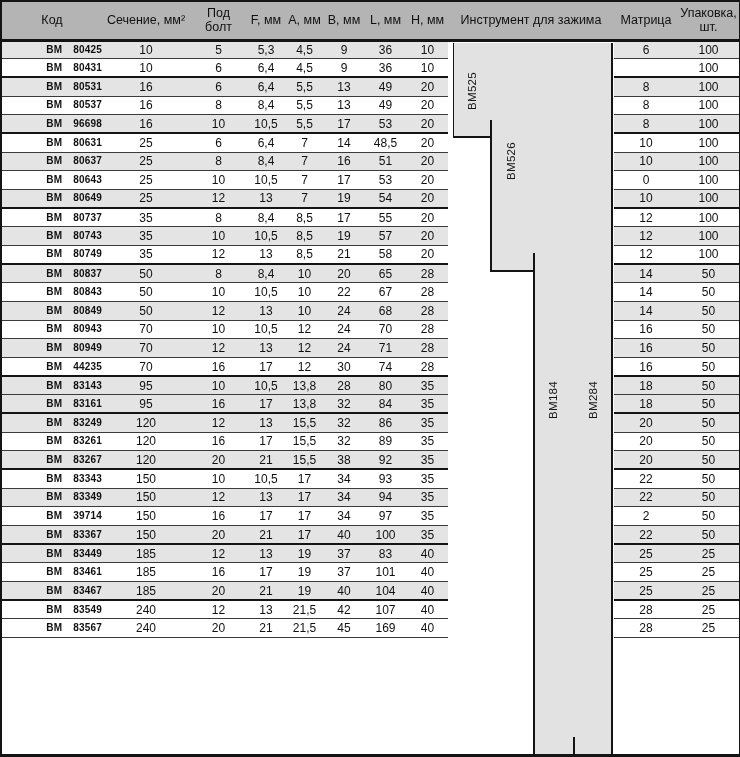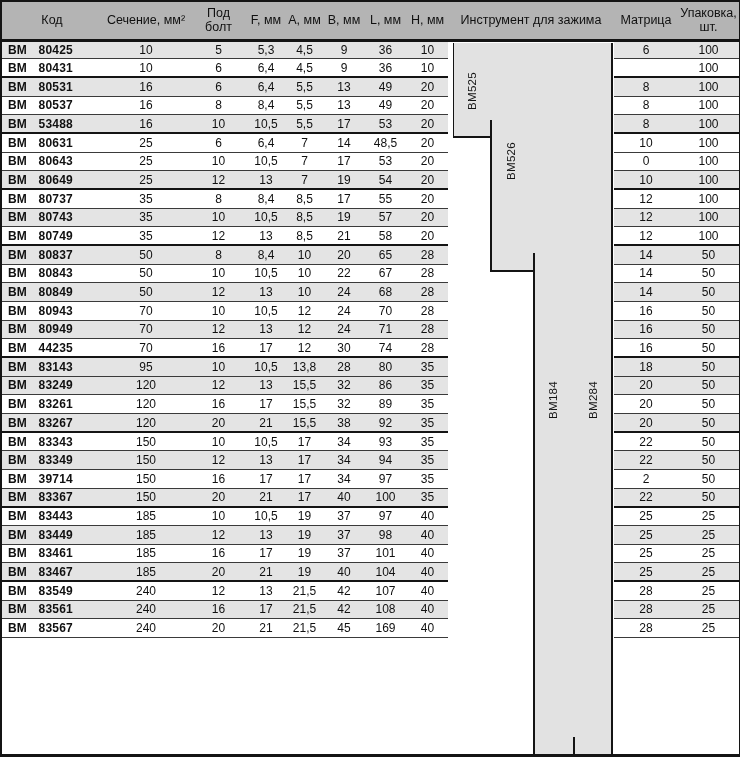--- a/index.html
+++ b/index.html
@@ -37,23 +37,23 @@
     font-size:12px;
     text-align:center;
     vertical-align:middle;
     padding:0;
     line-height:1;
   }
   td:not(.c-tool){border-bottom:1px solid #3a3a3a;}
   tr.group-end td:not(.c-tool){border-bottom:2.5px solid #141414;}
   tr.shade td:not(.c-tool){background:#e4e4e4;}
   td.c-code{
-    text-align:left;
+    text-align:right;
     font-weight:bold;
-    font-size:12px;
+    font-size:10px;
     padding-left:6px;
     word-spacing:8px;
     letter-spacing:.2px;
   }
   td.c-tool{background:transparent;}
   
   .tool-overlay{
     position:absolute;
     left:446px;top:41px;
     width:166px;height:711px;
@@ -165,40 +165,53 @@
           <td class="c-f">8,4</td>
           <td class="c-a">5,5</td>
           <td class="c-b">13</td>
           <td class="c-l">49</td>
           <td class="c-h">20</td>
           <td class="c-tool"></td>
           <td class="c-matrix">8</td>
           <td class="c-pack">100</td>
         </tr>
         <tr class="shade group-end">
-          <td class="c-code">BM 53488</td>
+          <td class="c-code">BM 96698</td>
           <td class="c-section">16</td>
           <td class="c-bolt">10</td>
           <td class="c-f">10,5</td>
           <td class="c-a">5,5</td>
           <td class="c-b">17</td>
           <td class="c-l">53</td>
           <td class="c-h">20</td>
           <td class="c-tool"></td>
           <td class="c-matrix">8</td>
           <td class="c-pack">100</td>
         </tr>
         <tr>
           <td class="c-code">BM 80631</td>
           <td class="c-section">25</td>
           <td class="c-bolt">6</td>
           <td class="c-f">6,4</td>
           <td class="c-a">7</td>
           <td class="c-b">14</td>
           <td class="c-l">48,5</td>
+          <td class="c-h">20</td>
+          <td class="c-tool"></td>
+          <td class="c-matrix">10</td>
+          <td class="c-pack">100</td>
+        </tr>
+        <tr class="shade">
+          <td class="c-code">BM 80637</td>
+          <td class="c-section">25</td>
+          <td class="c-bolt">8</td>
+          <td class="c-f">8,4</td>
+          <td class="c-a">7</td>
+          <td class="c-b">16</td>
+          <td class="c-l">51</td>
           <td class="c-h">20</td>
           <td class="c-tool"></td>
           <td class="c-matrix">10</td>
           <td class="c-pack">100</td>
         </tr>
         <tr>
           <td class="c-code">BM 80643</td>
           <td class="c-section">25</td>
           <td class="c-bolt">10</td>
           <td class="c-f">10,5</td>
@@ -346,20 +359,33 @@
           <td class="c-bolt">10</td>
           <td class="c-f">10,5</td>
           <td class="c-a">13,8</td>
           <td class="c-b">28</td>
           <td class="c-l">80</td>
           <td class="c-h">35</td>
           <td class="c-tool"></td>
           <td class="c-matrix">18</td>
           <td class="c-pack">50</td>
         </tr>
+        <tr class="shade group-end">
+          <td class="c-code">BM 83161</td>
+          <td class="c-section">95</td>
+          <td class="c-bolt">16</td>
+          <td class="c-f">17</td>
+          <td class="c-a">13,8</td>
+          <td class="c-b">32</td>
+          <td class="c-l">84</td>
+          <td class="c-h">35</td>
+          <td class="c-tool"></td>
+          <td class="c-matrix">18</td>
+          <td class="c-pack">50</td>
+        </tr>
         <tr class="shade">
           <td class="c-code">BM 83249</td>
           <td class="c-section">120</td>
           <td class="c-bolt">12</td>
           <td class="c-f">13</td>
           <td class="c-a">15,5</td>
           <td class="c-b">32</td>
           <td class="c-l">86</td>
           <td class="c-h">35</td>
           <td class="c-tool"></td>
@@ -437,41 +463,28 @@
           <td class="c-bolt">20</td>
           <td class="c-f">21</td>
           <td class="c-a">17</td>
           <td class="c-b">40</td>
           <td class="c-l">100</td>
           <td class="c-h">35</td>
           <td class="c-tool"></td>
           <td class="c-matrix">22</td>
           <td class="c-pack">50</td>
         </tr>
-        <tr>
-          <td class="c-code">BM 83443</td>
+        <tr class="shade">
+          <td class="c-code">BM 83449</td>
           <td class="c-section">185</td>
-          <td class="c-bolt">10</td>
-          <td class="c-f">10,5</td>
+          <td class="c-bolt">12</td>
+          <td class="c-f">13</td>
           <td class="c-a">19</td>
           <td class="c-b">37</td>
-          <td class="c-l">97</td>
-          <td class="c-h">40</td>
-          <td class="c-tool"></td>
-          <td class="c-matrix">25</td>
-          <td class="c-pack">25</td>
-        </tr>
-        <tr class="shade">
-          <td class="c-code">BM 83449</td>
-          <td class="c-section">185</td>
-          <td class="c-bolt">12</td>
-          <td class="c-f">13</td>
-          <td class="c-a">19</td>
-          <td class="c-b">37</td>
-          <td class="c-l">98</td>
+          <td class="c-l">83</td>
           <td class="c-h">40</td>
           <td class="c-tool"></td>
           <td class="c-matrix">25</td>
           <td class="c-pack">25</td>
         </tr>
         <tr>
           <td class="c-code">BM 83461</td>
           <td class="c-section">185</td>
           <td class="c-bolt">16</td>
           <td class="c-f">17</td>
@@ -497,33 +510,20 @@
           <td class="c-pack">25</td>
         </tr>
         <tr>
           <td class="c-code">BM 83549</td>
           <td class="c-section">240</td>
           <td class="c-bolt">12</td>
           <td class="c-f">13</td>
           <td class="c-a">21,5</td>
           <td class="c-b">42</td>
           <td class="c-l">107</td>
-          <td class="c-h">40</td>
-          <td class="c-tool"></td>
-          <td class="c-matrix">28</td>
-          <td class="c-pack">25</td>
-        </tr>
-        <tr class="shade">
-          <td class="c-code">BM 83561</td>
-          <td class="c-section">240</td>
-          <td class="c-bolt">16</td>
-          <td class="c-f">17</td>
-          <td class="c-a">21,5</td>
-          <td class="c-b">42</td>
-          <td class="c-l">108</td>
           <td class="c-h">40</td>
           <td class="c-tool"></td>
           <td class="c-matrix">28</td>
           <td class="c-pack">25</td>
         </tr>
         <tr>
           <td class="c-code">BM 83567</td>
           <td class="c-section">240</td>
           <td class="c-bolt">20</td>
           <td class="c-f">21</td>

